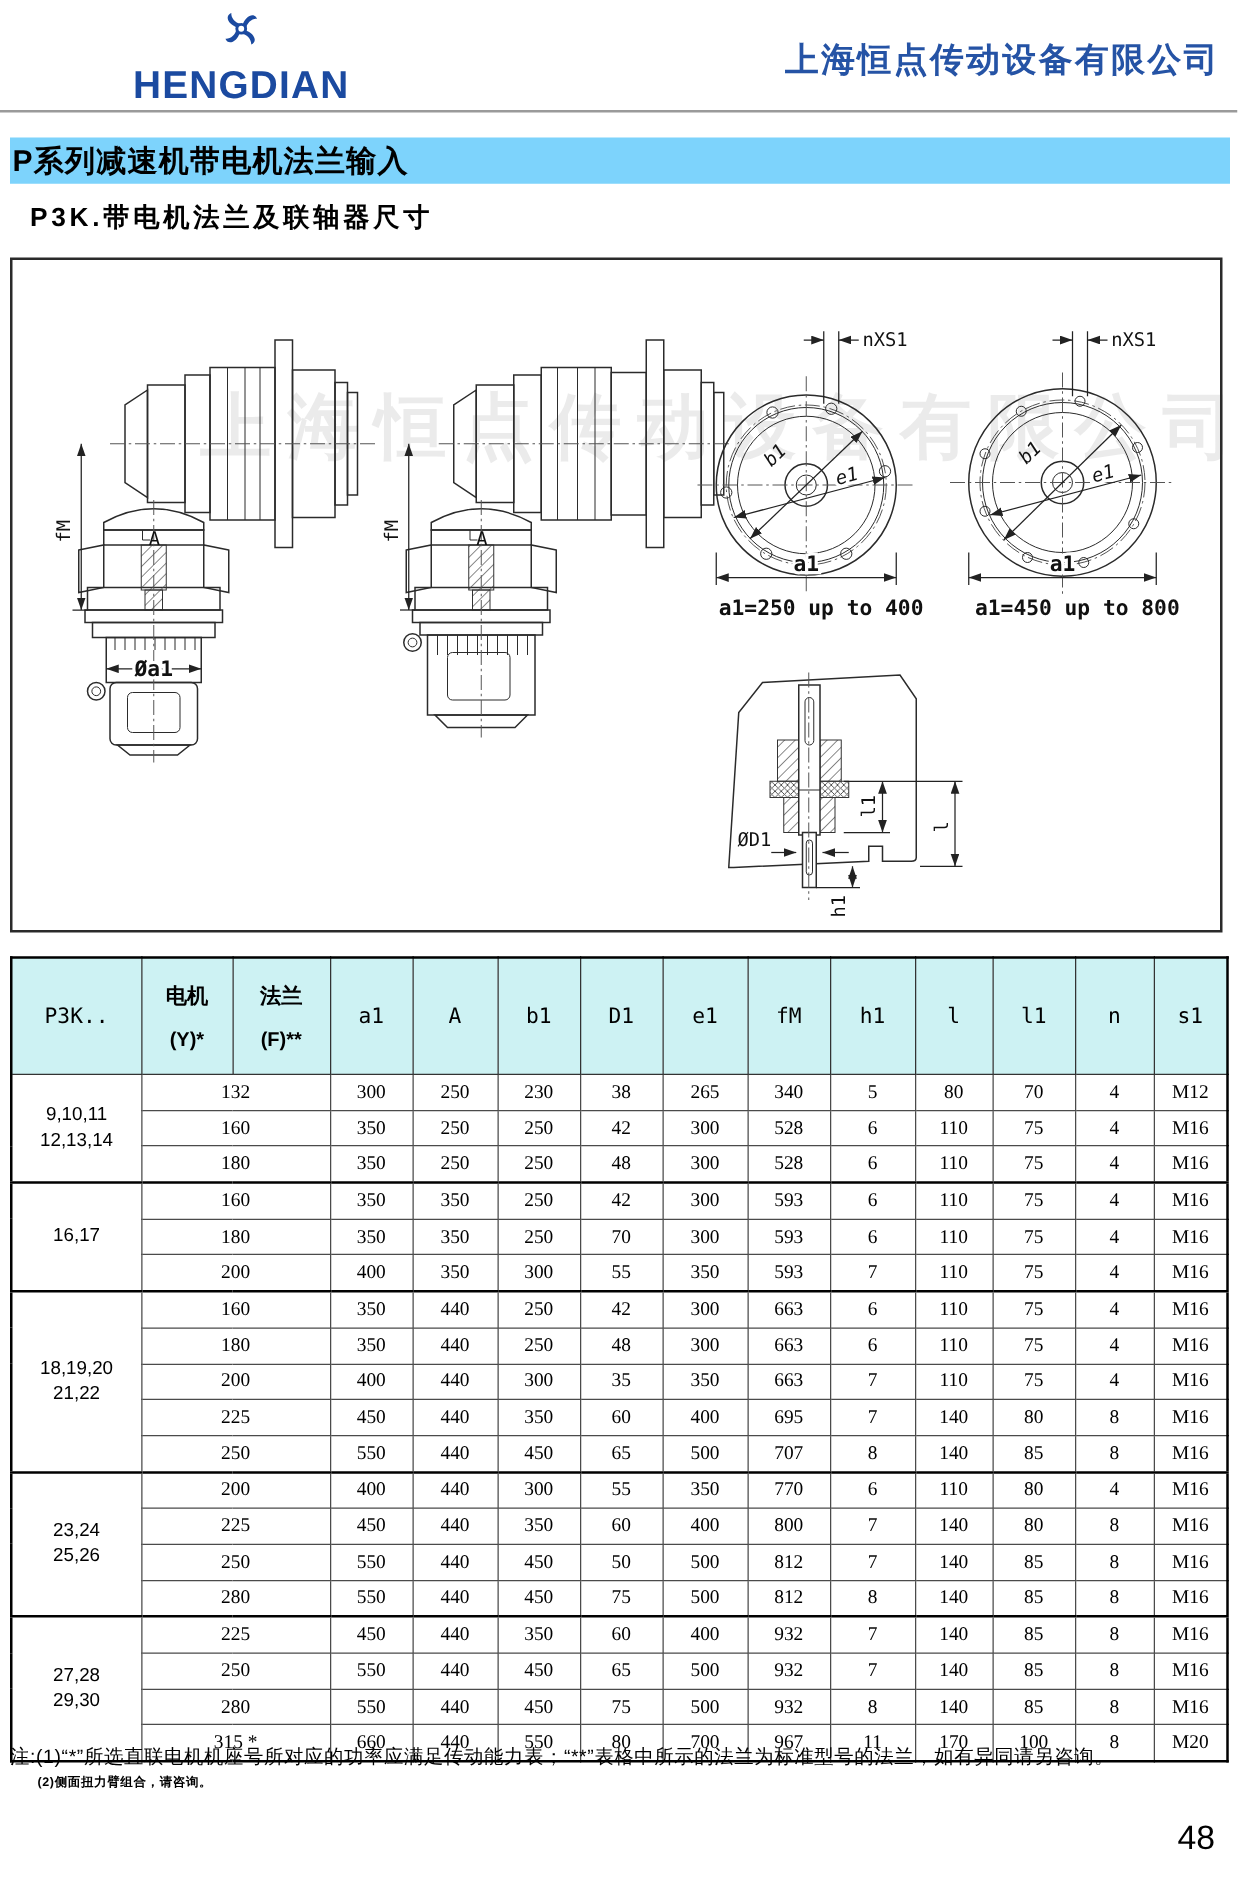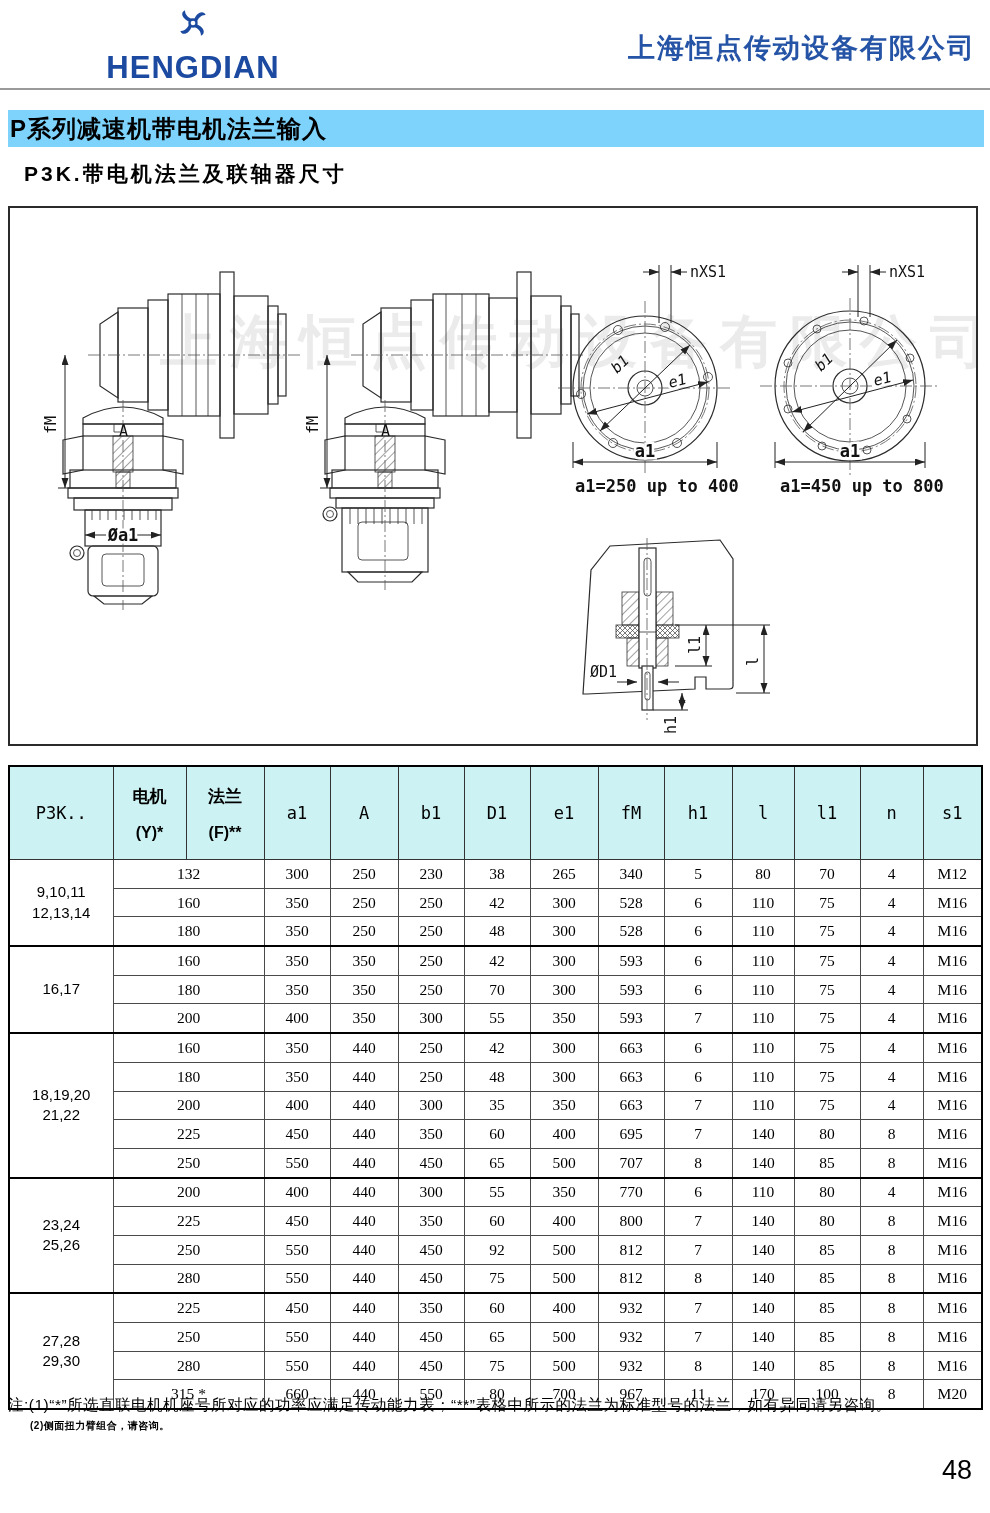--- a/index.html
+++ b/index.html
@@ -542,21 +542,21 @@
           <td>140</td>
           <td>80</td>
           <td>8</td>
           <td>M16</td>
         </tr>
         <tr>
           <td colspan="2">250</td>
           <td>550</td>
           <td>440</td>
           <td>450</td>
-          <td>92</td>
+          <td>50</td>
           <td>500</td>
           <td>812</td>
           <td>7</td>
           <td>140</td>
           <td>85</td>
           <td>8</td>
           <td>M16</td>
         </tr>
         <tr>
           <td colspan="2">280</td>

